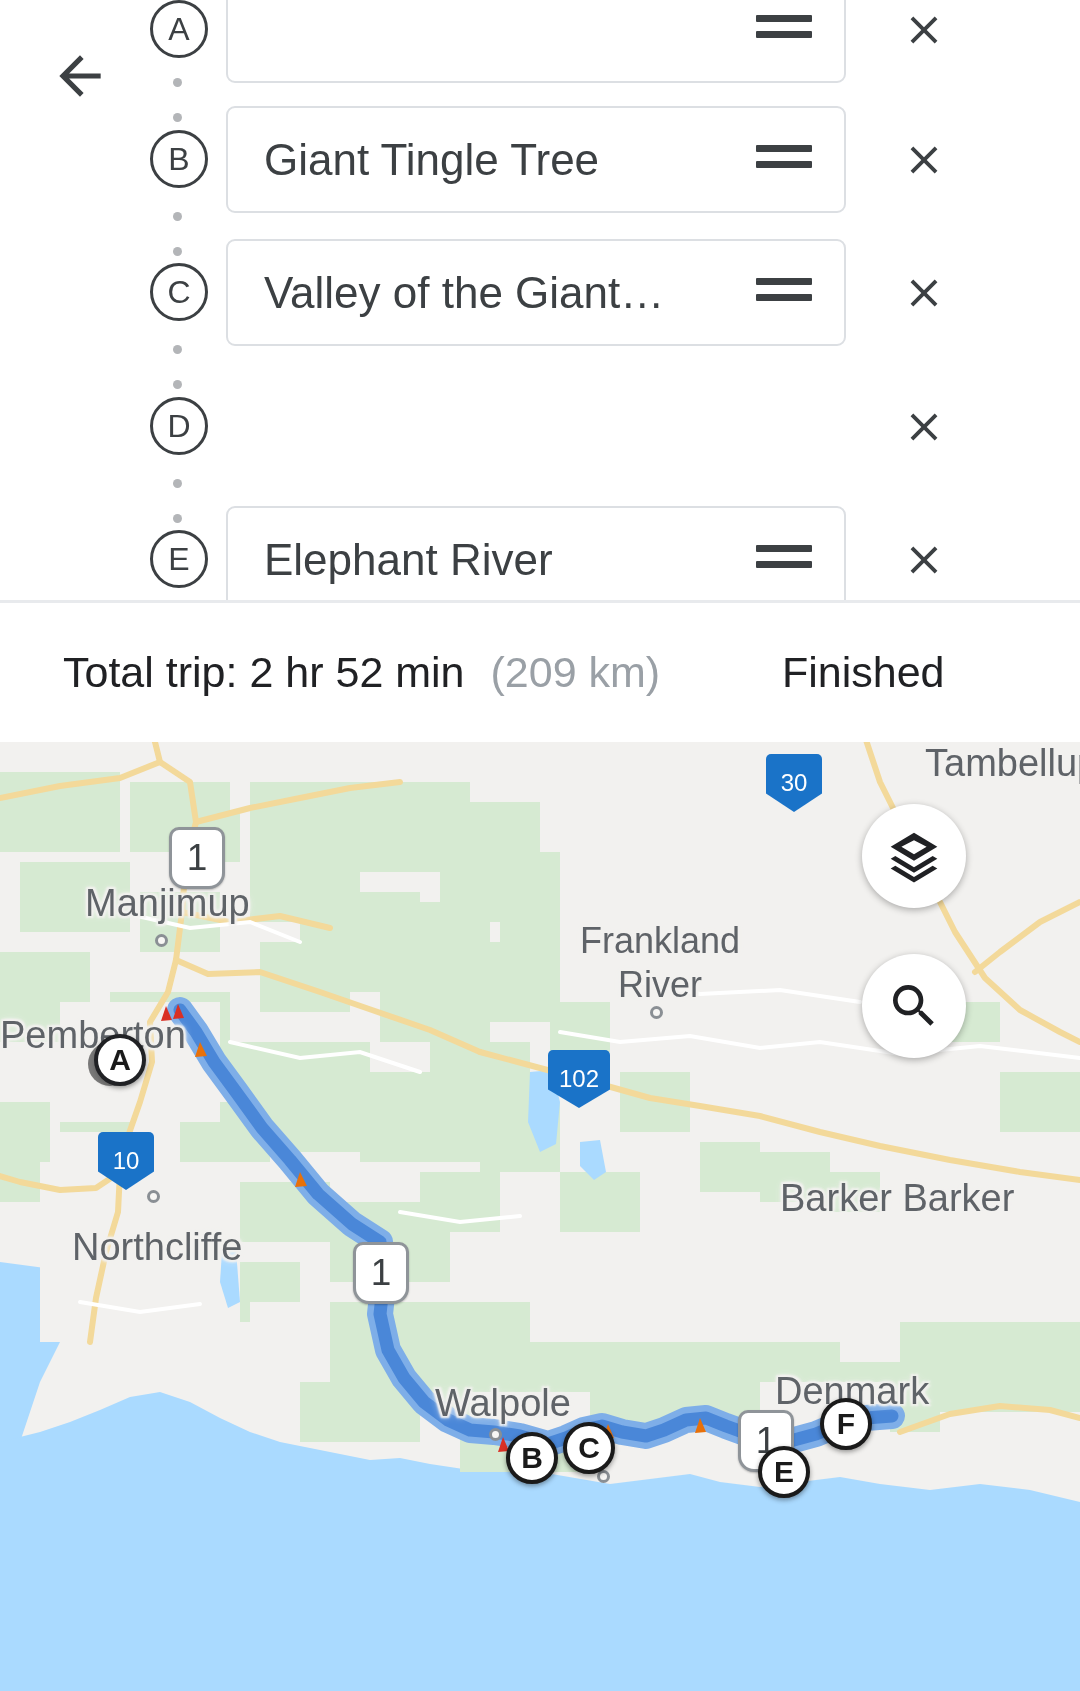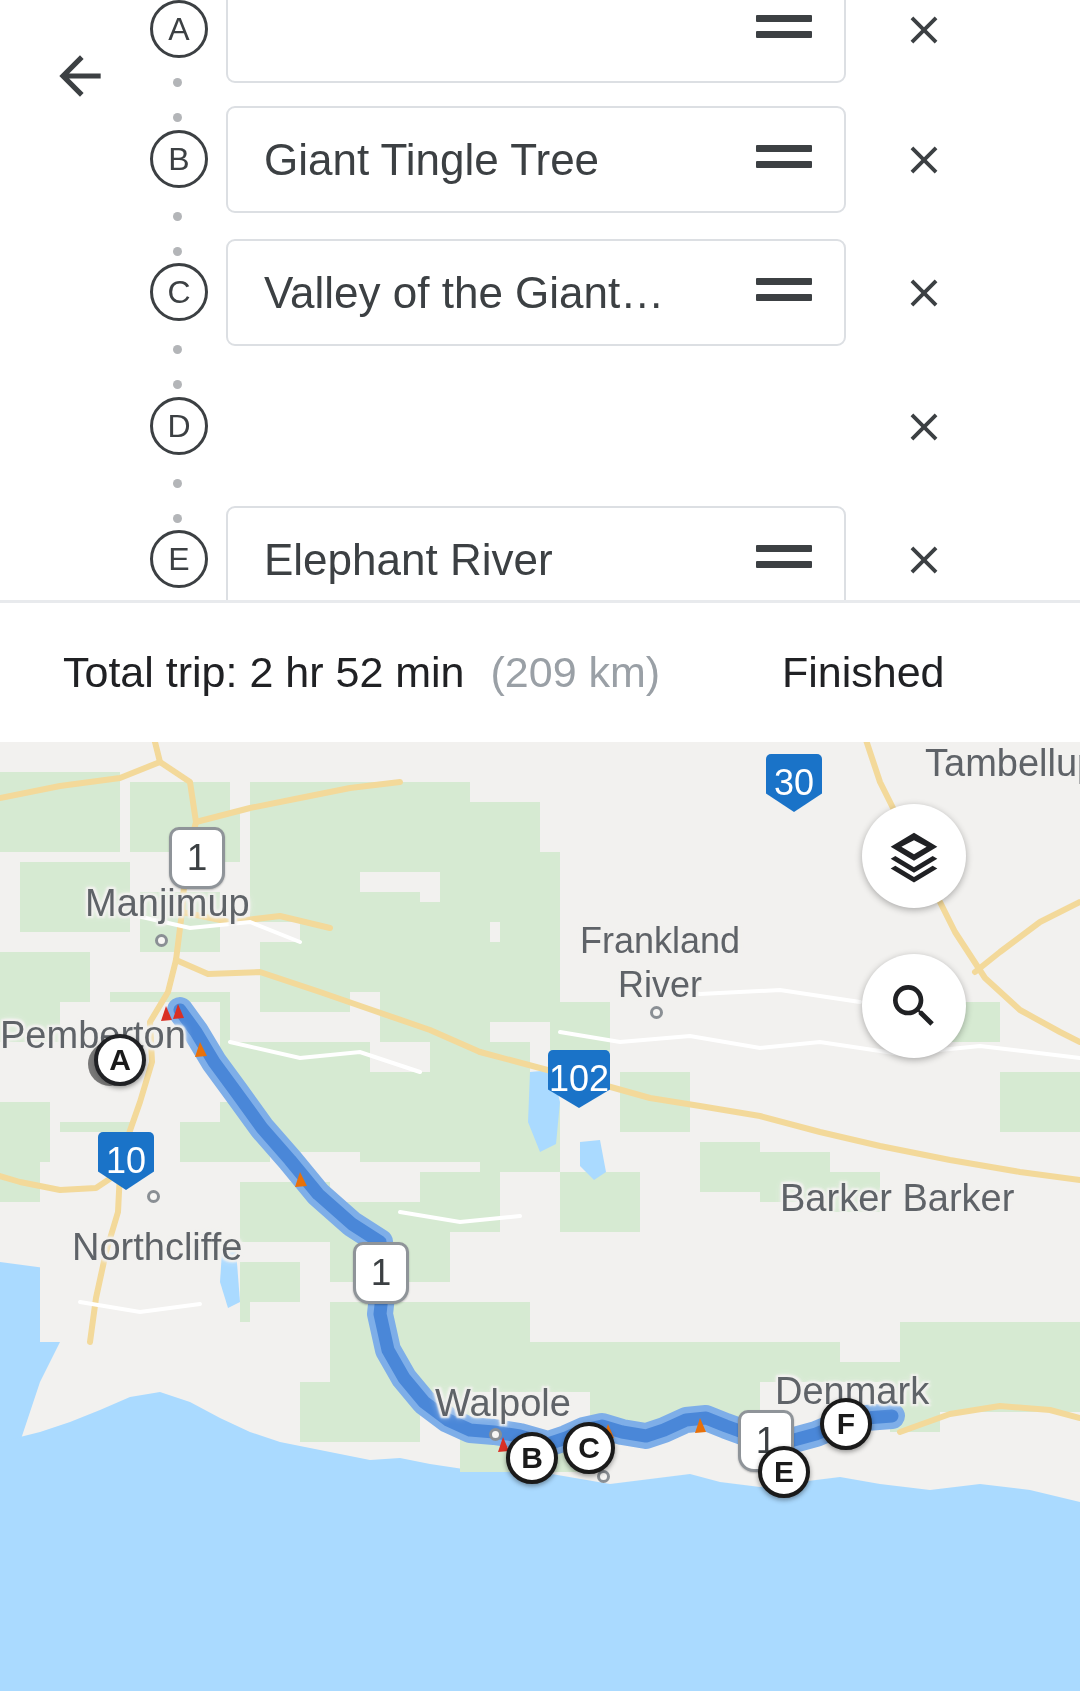--- a/index.html
+++ b/index.html
@@ -146,21 +146,21 @@
     border-radius: 10px 10px 16px 16px;
     display: flex; align-items: center; justify-content: center;
     font-size: 37px; color: #3c4043;
     box-shadow: 0 1px 2px rgba(0,0,0,.25);
   }
   .shield-blue {
     position: absolute;
     height: 58px;
     background: #1a73c8;
     display: flex; align-items: center; justify-content: center;
-    color: #ffffff; font-size: 36px;
+    color: #ffffff; font-size: 24px;
     border-radius: 5px 5px 12px 12px;
     padding: 0 6px;
     clip-path: polygon(0 0, 100% 0, 100% 68%, 50% 100%, 0 68%);
   }
 
   
   .map-marker {
     position: absolute;
     width: 52px; height: 52px;
     background: #ffffff;

